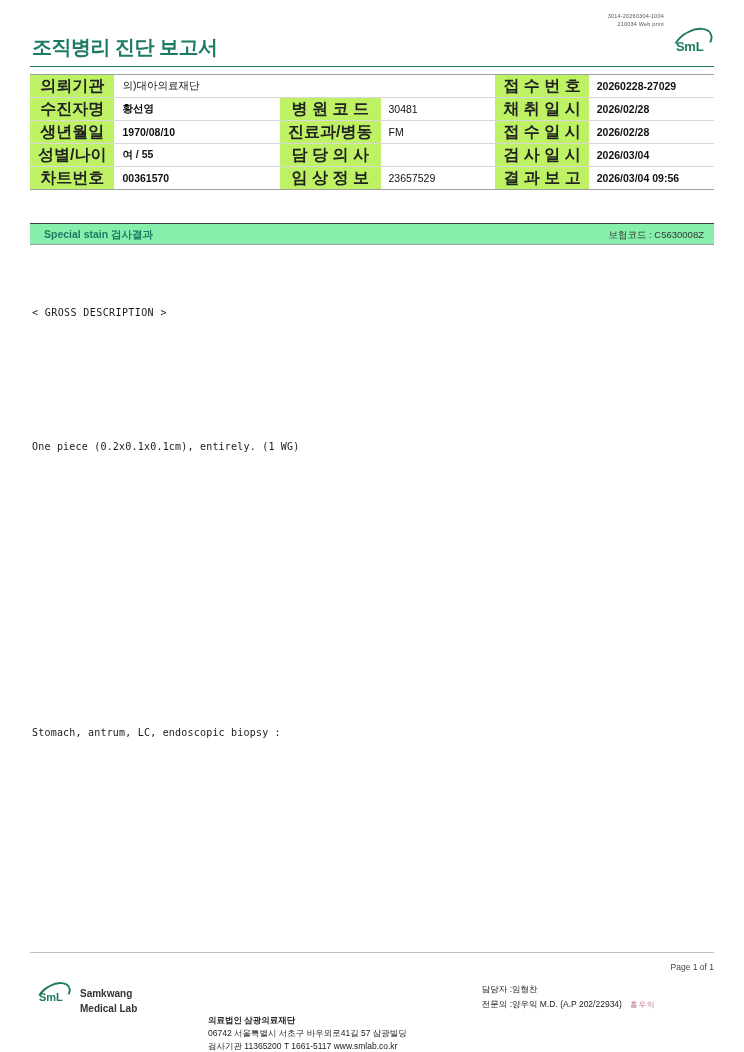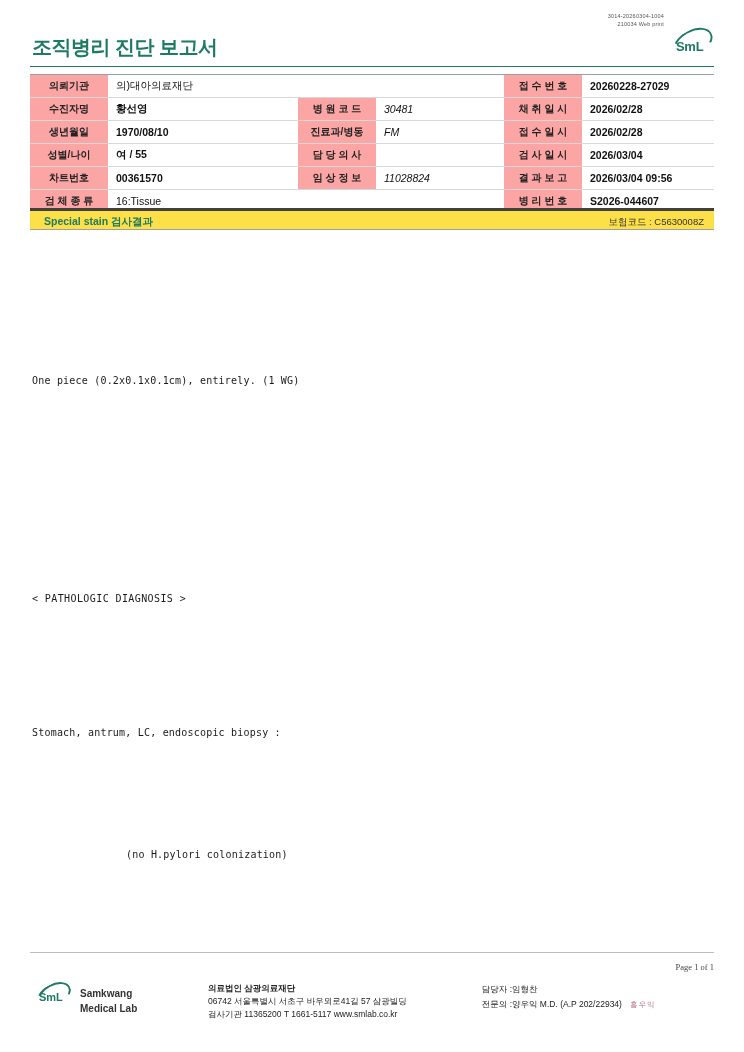--- a/index.html
+++ b/index.html
@@ -89,44 +89,44 @@
   .info-table td {
     border-bottom: 1px solid #d8d8d8;
     height: 23px;
     padding: 0 8px;
     vertical-align: middle;
     white-space: nowrap;
   }
   .info-table tr:first-child td { border-top: 1px solid #9aa0a0; }
   .info-table tr:last-child td { border-bottom: 1px solid #9aa0a0; }
   td.lbl {
-    background: #fca5a5;
-    font-weight: bold;
-    font-size: 10px;
+    background: #bef264;
+    font-weight: bold;
+    font-size: 16px;
     text-align: center;
     color: #222;
     width: 78px;
   }
   td.val { font-size: 10.5px; color: #111; }
   td.val.bold { font-weight: bold; }
   .w-l1 { width: 78px; }
   .w-v1 { width: 190px; }
   .w-l2 { width: 78px; }
-  .w-v2 { width: 128px; font-style: italic; }
+  .w-v2 { width: 128px; }
   .w-l3 { width: 78px; }
   .w-v3 { width: 132px; font-weight: bold; }
 
   
   .band {
     position: absolute;
-    left: 30px; top: 208px;
+    left: 30px; top: 223px;
     width: 684px;
     height: 22px;
-    background: #fde047;
-    border-top: 3px solid #404040;
+    background: #86efac;
+    border-top: 1px solid #404040;
     border-bottom: 1px solid #9aa0a0;
   }
   .band .band-title {
     position: absolute;
     left: 14px; top: 4px;
     font-size: 10.5px;
     font-weight: bold;
     color: #1d7a63;
   }
   .band .band-right {
@@ -162,21 +162,20 @@
     left: 30px; top: 952px;
     width: 684px;
     height: 1px;
     background: #bdbdbd;
   }
   .page-num {
     position: absolute;
     right: 30px; top: 962px;
     font-size: 8.5px;
     color: #444;
-    font-family: Liberation Serif, serif;
   }
   .footer {
     position: absolute;
     left: 30px; top: 978px;
     width: 684px;
     height: 54px;
   }
   .f-logo {
     position: absolute;
     left: 6px; top: 4px;
@@ -207,21 +206,21 @@
     color: #333;
     line-height: 15px;
   }
   .f-addr {
     position: absolute;
     left: 178px; top: 4px;
     font-size: 8.5px;
     color: #222;
     line-height: 13px;
   }
-  .f-addr .b { font-weight: bold; }
+  .f-addr .b { font-weight: bold; margin-top: 32px; }
   .f-sign {
     position: absolute;
     left: 430px; top: 4px;
     font-size: 8.5px;
     color: #222;
     line-height: 15px;
   }
   .f-sign .lb { display: inline-block; width: 52px; text-align: right; }
   .stamp {
     display: inline-block;
@@ -278,47 +277,40 @@
         <td class="val bold w-v1">여 / 55</td>
         <td class="lbl w-l2">담 당 의 사</td>
         <td class="val w-v2"></td>
         <td class="lbl w-l3">검 사 일 시</td>
         <td class="val w-v3">2026/03/04</td>
       </tr>
       <tr>
         <td class="lbl w-l1">차트번호</td>
         <td class="val bold w-v1">00361570</td>
         <td class="lbl w-l2">임 상 정 보</td>
-        <td class="val w-v2">11028824</td>
+        <td class="val w-v2">23657529</td>
         <td class="lbl w-l3">결 과 보 고</td>
         <td class="val w-v3">2026/03/04 09:56</td>
-      </tr>
-      <tr>
-        <td class="lbl w-l1">검 체 종 류</td>
-        <td class="val" colspan="3">16:Tissue</td>
-        <td class="lbl w-l3">병 리 번 호</td>
-        <td class="val w-v3">S2026-044607</td>
       </tr>
     </tbody>
   </table>
 
   <div class="band">
     <div class="band-title">Special stain 검사결과</div>
     <div class="band-right">보험코드 : C5630008Z</div>
   </div>
 
   <div class="report">
+    <div class="sec-head">&lt; GROSS DESCRIPTION &gt;</div>
     <div class="sp-24"></div>
     <div>One piece (0.2x0.1x0.1cm), entirely. (1 WG)</div>
     <div class="sp-100"></div>
-    <div class="sec-head">&lt; PATHOLOGIC DIAGNOSIS &gt;</div>
     <div class="sp-24"></div>
     <div>Stomach, antrum, LC, endoscopic biopsy :</div>
     <div class="sp-12"></div>
-    <div class="indent-2">(no H.pylori colonization)</div>
     <div class="sp-70"></div>
     
     
   </div>
 
   <div class="footer-rule"></div>
   <div class="page-num">Page 1 of 1</div>
 
   <div class="footer">
     <div class="f-logo">

